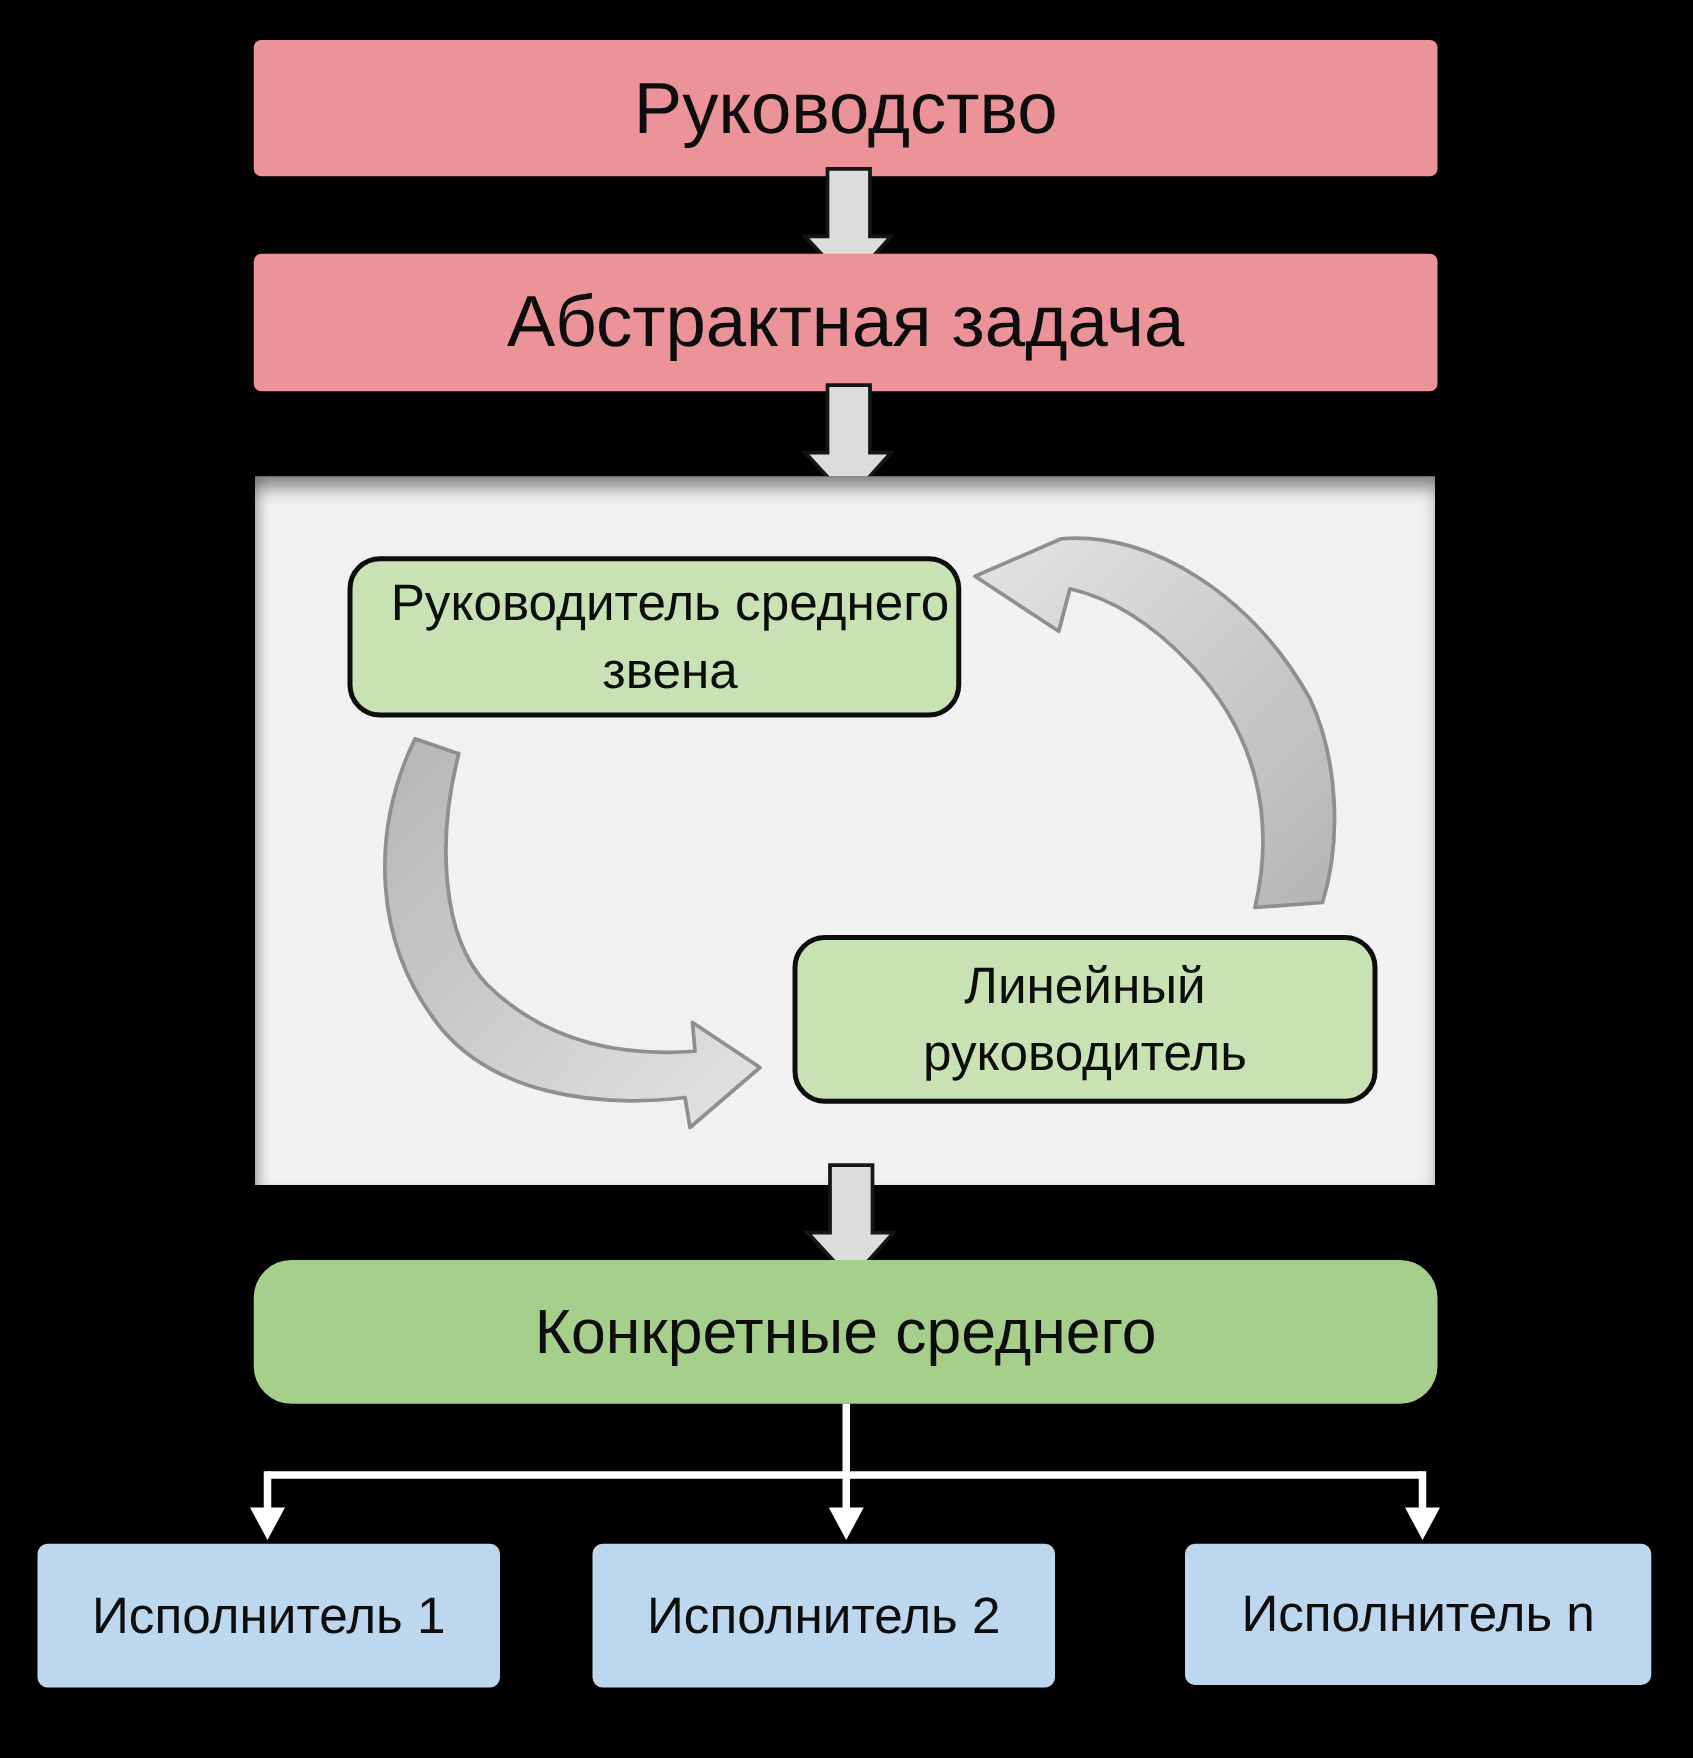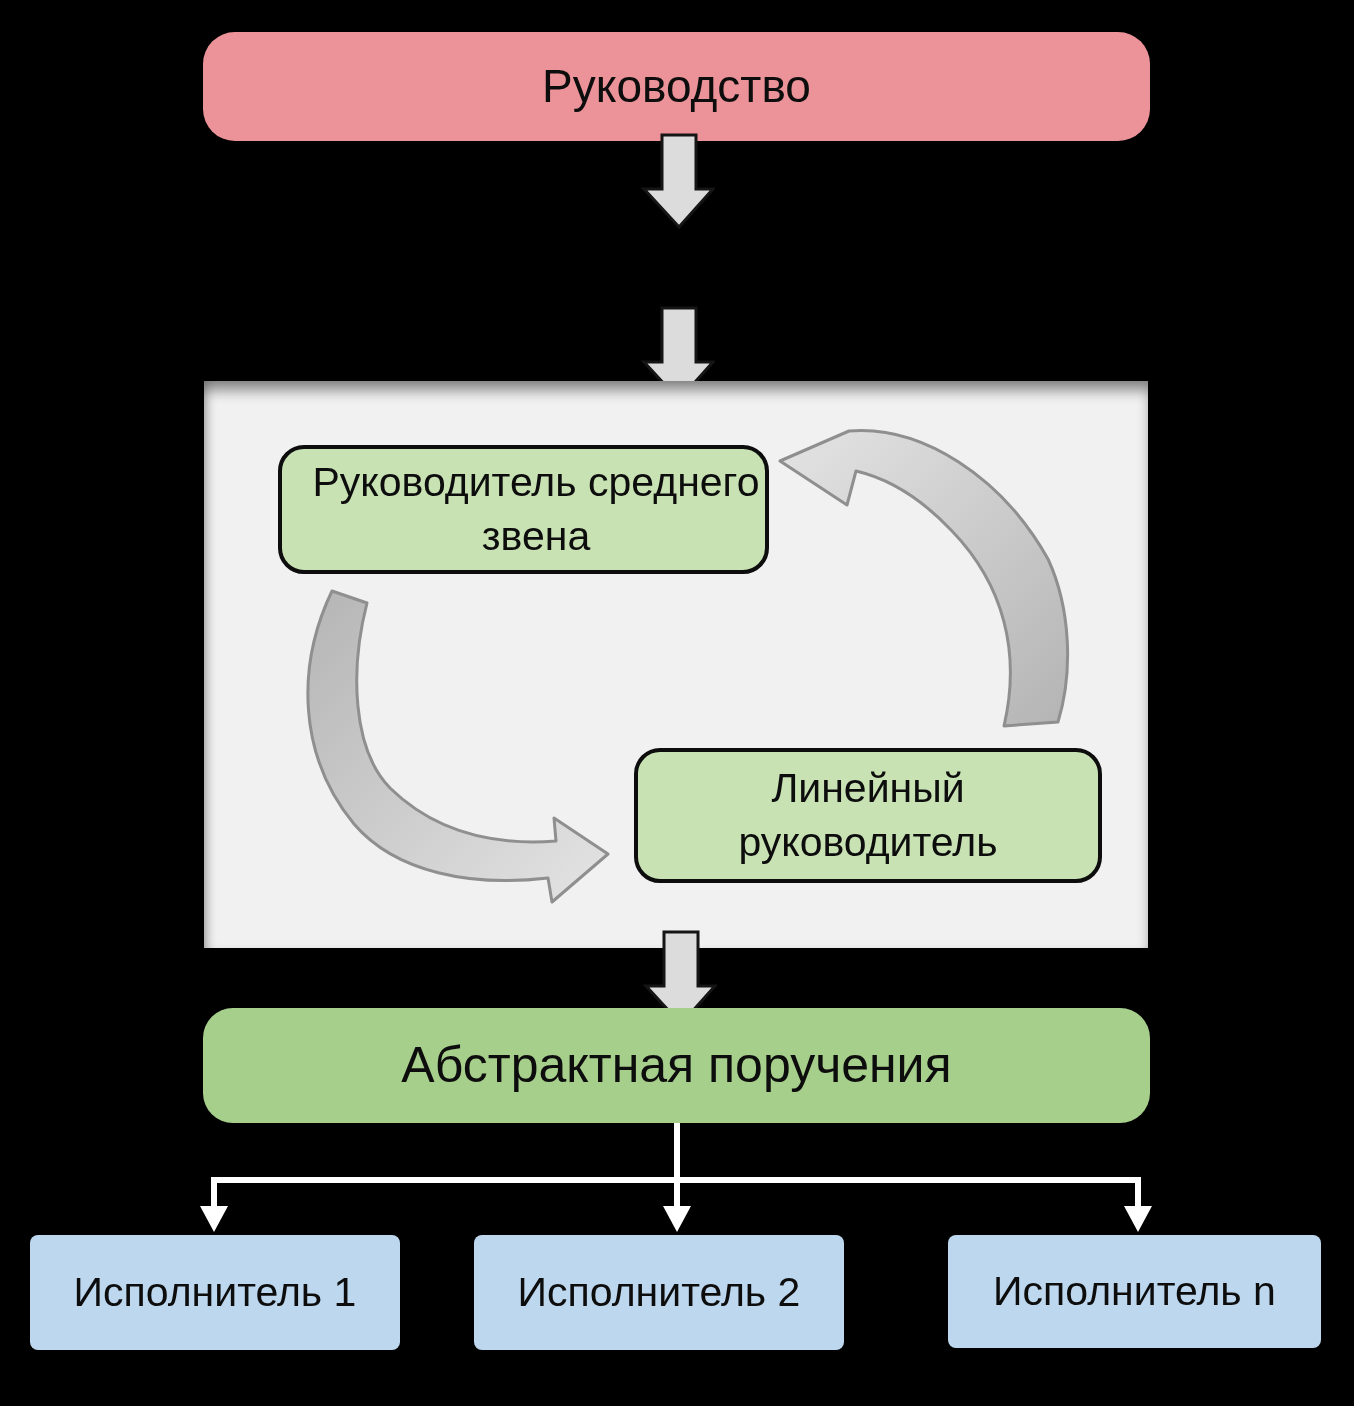--- a/index.html
+++ b/index.html
@@ -5,22 +5,22 @@
   html,body{margin:0;padding:0;background:#000;}
   .stage{
     position:relative;width:1354px;height:1406px;background:#000;
     font-family:"Liberation Sans",sans-serif;overflow:hidden;
   }
   .box{
     position:absolute;display:flex;align-items:center;justify-content:center;
     text-align:center;color:#0d0d0d;line-height:1.3;
   }
   .pink{
-    left:203px;width:947px;height:109px;background:#EC9399;border-radius:32px;
-    font-size:46px;
+    left:203px;width:947px;height:109px;background:#EC9399;border-radius:6px;
+    font-size:58px;
   }
   .pink.b1{top:32px;}
   .pink.b2{top:203px;height:110px;}
   .panel{
     position:absolute;left:204px;top:381px;width:944px;height:567px;background:#F1F1F1;
     box-shadow:inset 0 12px 14px -3px rgba(0,0,0,0.45), inset 8px 0 12px -6px rgba(0,0,0,0.22);
   }
   .greenlite{
     background:#C8E2B4;border:4px solid #0d0d0d;border-radius:26px;font-size:41px;
   }
@@ -54,20 +54,23 @@
 <div class="stage">
 
   <div class="box pink b1">
     <span>Руководство</span>
   </div>
 
   <svg class="blockarrow a1" viewBox="0 0 74 96">
     <path d="M21 2 H55 V56 H72 L38 94 L3 56 H21 Z" fill="#DCDCDC" stroke="#151515" stroke-width="3" stroke-linejoin="miter"></path>
   </svg>
 
+  <div class="box pink b2">
+    <span>Абстрактная задача</span>
+  </div>
 
   <svg class="blockarrow a2" viewBox="0 0 74 96">
     <path d="M21 2 H55 V56 H72 L38 94 L3 56 H21 Z" fill="#DCDCDC" stroke="#151515" stroke-width="3" stroke-linejoin="miter"></path>
   </svg>
 
   <div class="panel">
 
     <svg class="cycle-svg" viewBox="0 0 944 567">
       <defs>
         <linearGradient id="gradR" x1="0.95" y1="1" x2="0" y2="0">
@@ -92,21 +95,21 @@
       <span>Линейный руководитель</span>
     </div>
 
   </div>
 
   <svg class="blockarrow a3" viewBox="0 0 74 96">
     <path d="M21 2 H55 V56 H72 L38 94 L3 56 H21 Z" fill="#DCDCDC" stroke="#151515" stroke-width="3" stroke-linejoin="miter"></path>
   </svg>
 
   <div class="box assignments">
-    <span>Абстрактная поручения</span>
+    <span>Конкретные среднего</span>
   </div>
 
   <svg class="connector-svg" viewBox="0 0 1354 120">
     <g stroke="#FFFFFF" stroke-width="6" fill="none">
       <path d="M677 3 V60"></path>
       <path d="M214 60 H1138"></path>
       <path d="M214 57 V88"></path>
       <path d="M677 60 V88"></path>
       <path d="M1138 57 V88"></path>
     </g>

